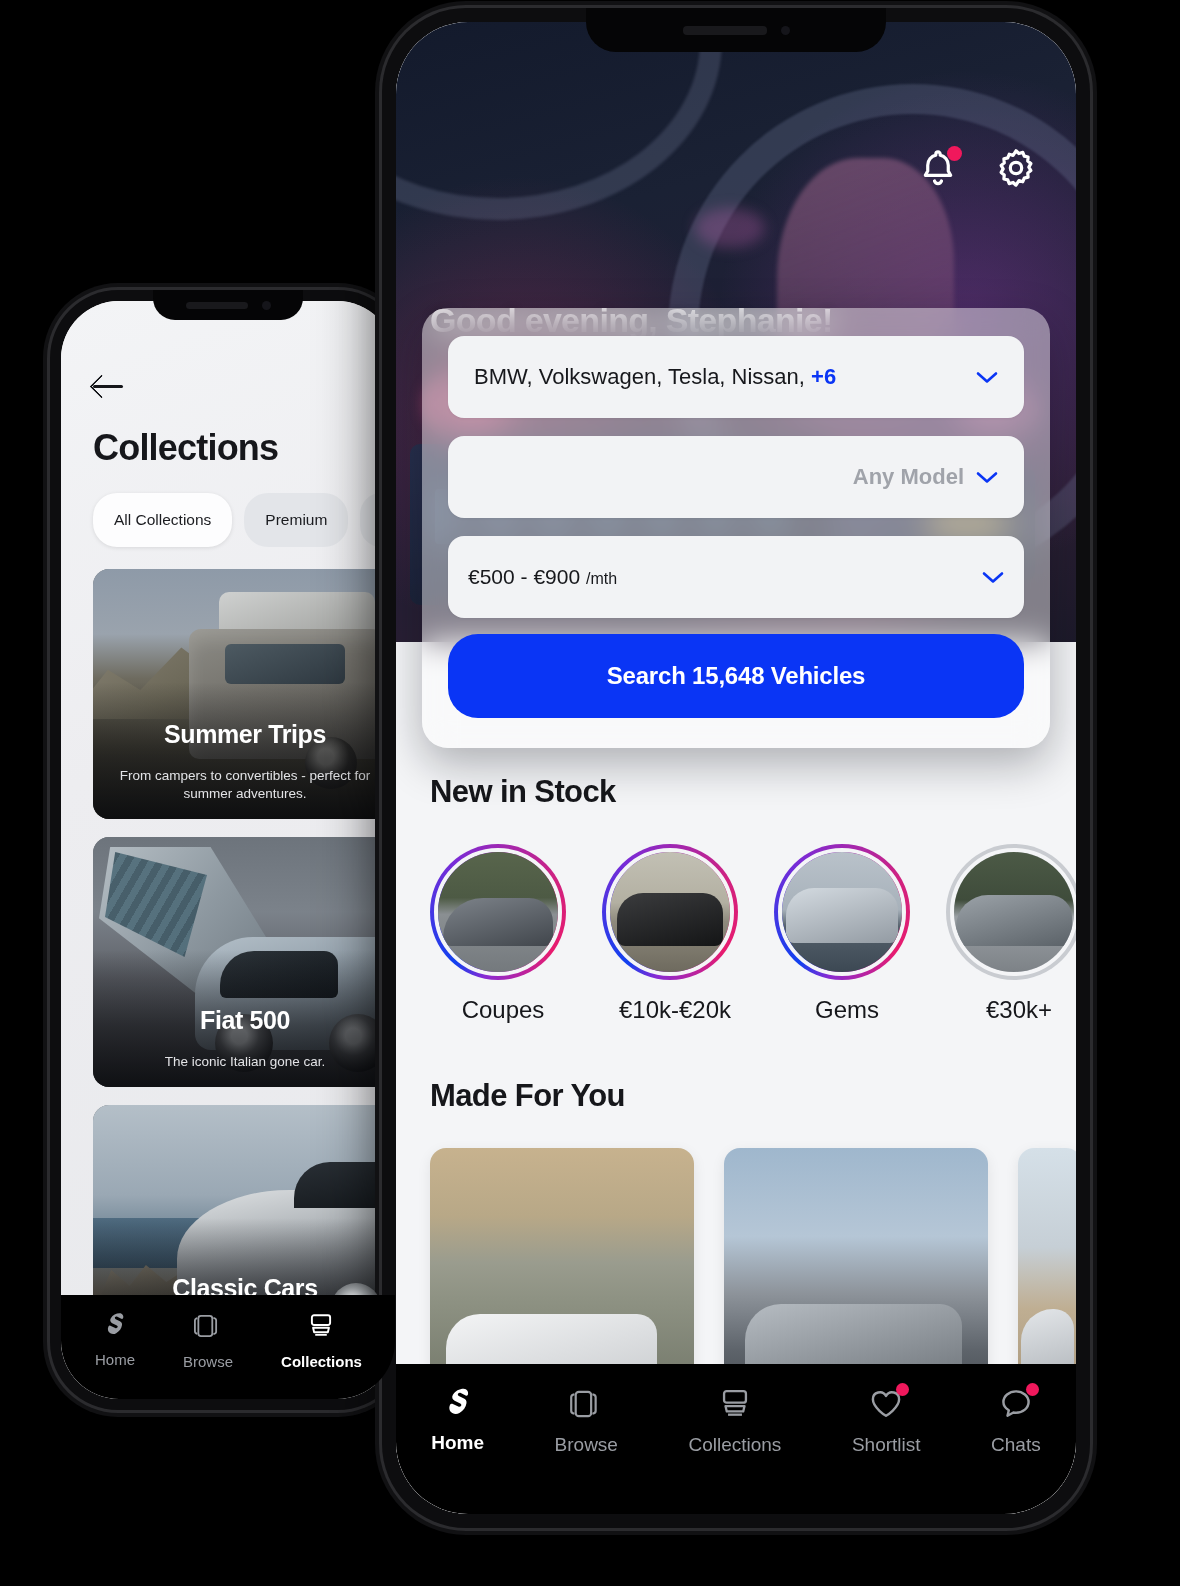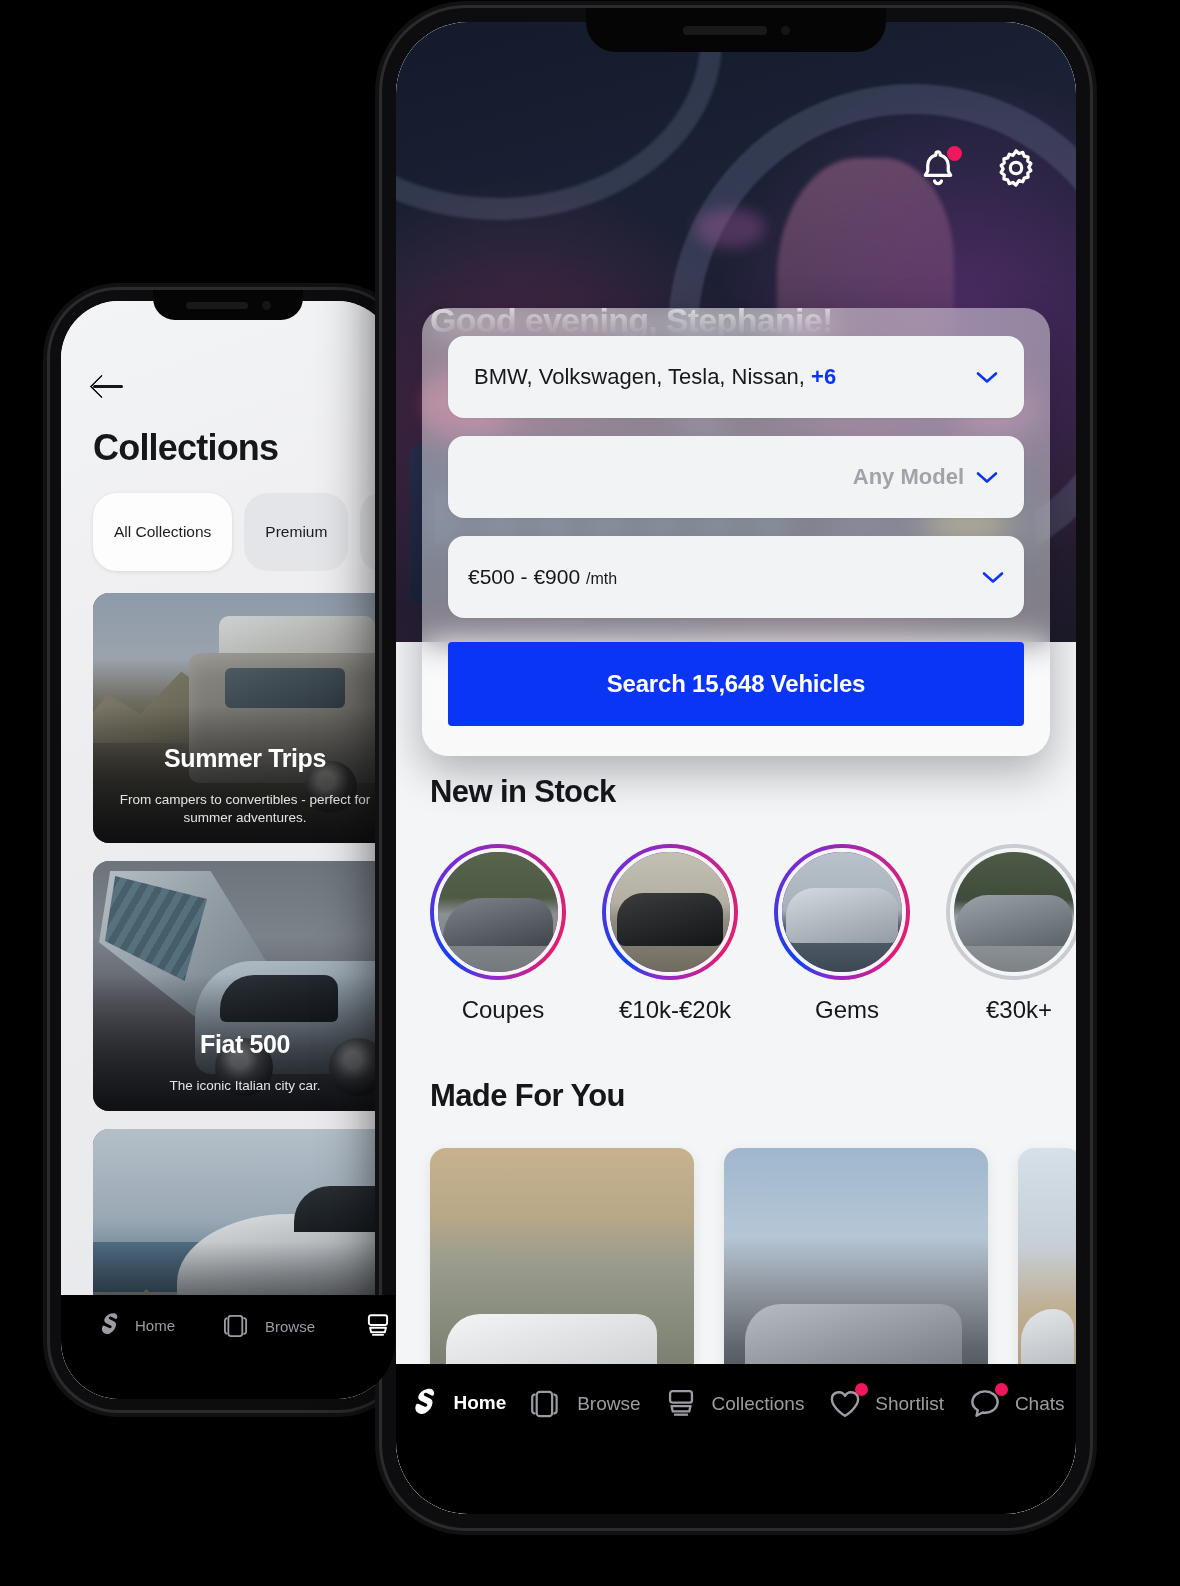--- a/index.html
+++ b/index.html
@@ -65,21 +65,21 @@
     content:""; position:absolute; left:0; top:5px;
     width:15px; height:15px; border-left:2.6px solid #15161a; border-bottom:2.6px solid #15161a;
     transform: rotate(45deg); border-radius:1px;
   }
   .coll-title {
     margin: 28px 0 0 32px;
     font-size: 36px; font-weight: 700; letter-spacing:-.8px; color:#16171b;
   }
   .chips { display:flex; gap: 12px; margin: 24px 0 0 32px; }
   .chip {
-    padding: 30px 21px; border-radius: 24px;
+    padding: 18px 21px; border-radius: 24px;
     font-size: 15.5px; color:#1b1c20; white-space:nowrap;
     background:#e3e5e9;
   }
   .chip.active { background:#fdfdfe; box-shadow:0 1px 4px rgba(0,0,0,.10); }
   .coll-list { margin: 22px 0 0 32px; display:flex; flex-direction:column; gap:18px; }
   .coll-card {
     position: relative;
     width: 300px; height: 250px; min-height:250px;
     border-radius: 16px; overflow: hidden;
     background:#6b6f74;
@@ -270,21 +270,21 @@
   .field + .field { margin-top:18px; }
   .field .ftext { flex:1; white-space:nowrap; overflow:hidden; }
   .field .muted { color:#a0a3aa; font-weight:700;text-align:right; }
   .field .plus { color:#0a35f5; font-weight:600; }
   .field .per { font-size:16px; color:#17181c; font-weight:500; }
   .chev { flex:none; width:22px; height:13px; margin-left:12px; }
   .chev svg { display:block; width:22px; height:13px; }
   .row2 { display:flex; gap:18px; margin-top:18px; }
   .row2 .field { flex:1; margin-top:0; padding: 0 20px; font-size:21px; }
   .search-btn {
-    margin-top: 24px; height: 84px; border-radius: 4px;
+    margin-top: 16px; height: 84px; border-radius: 30px;
     display:flex; align-items:center; justify-content:center;
     color:#fff; font-size:24px; font-weight:600; letter-spacing:-.2px;
     cursor:pointer; border:none; width:100%;
     font-family:"Liberation Sans", sans-serif;
   }
 
   
   .body-scroll { flex:1; background:#f4f5f7; padding-top: 132px; overflow:hidden; }
   .sec-title { margin: 0 0 0 34px; font-size:31px; font-weight:700; letter-spacing:-.6px; color:#16171b; }
   .stories { display:flex; gap:26px; padding: 34px 0 0 34px; }
@@ -344,21 +344,21 @@
   }
   .mfy-card.clip { width:64px; }
 
   
   .tabbar {
     position:absolute; left:0; right:0; bottom:0; z-index:50;
     background:#000; display:flex; align-items:flex-start; justify-content:space-around;
   }
   #phone-front .tabbar { height: 150px; padding-top: 22px; }
   #phone-back .tabbar { height: 104px; padding-top: 16px; justify-content:flex-start; gap:48px; padding-left:34px; }
-  .tab { display:flex; align-items:center; gap:12px; cursor:pointer; position:relative; }
+  .tab { display:flex; flex-direction:column; align-items:center; gap:12px; cursor:pointer; position:relative; }
   .tab .ti { position:relative; }
   .tab svg { display:block; }
   .tab .tl { font-size:19px; color:#9a9da3; white-space:nowrap; }
   .tab.active .tl { color:#fff; font-weight:600; }
   #phone-back .tab .tl { font-size:15px; }
   .tab .dot {
     position:absolute; right:-5px; top:-3px; width:13px; height:13px; border-radius:50%;
   }
 </style>
 </head>
@@ -401,21 +401,21 @@
             <div class="art art-fiat">
               <div class="bridge"></div>
                 <div class="glass"></div>
               <div class="car"></div>
                 <div class="w1"></div>
                 <div class="w2"></div>
             </div>
             <div class="scrim"></div>
             <div class="txt">
               <div class="ct">Fiat 500</div>
-              <div class="cd">The iconic Italian city car.</div>
+              <div class="cd">The iconic Italian gone car.</div>
             </div>
           </div>
 
           <div class="coll-card">
             <div class="art art-classic">
               <div class="sea"></div>
                 <div class="rocks"></div>
               <div class="jag"></div>
                 <div class="plate"></div>
                 <div class="cw"></div>

